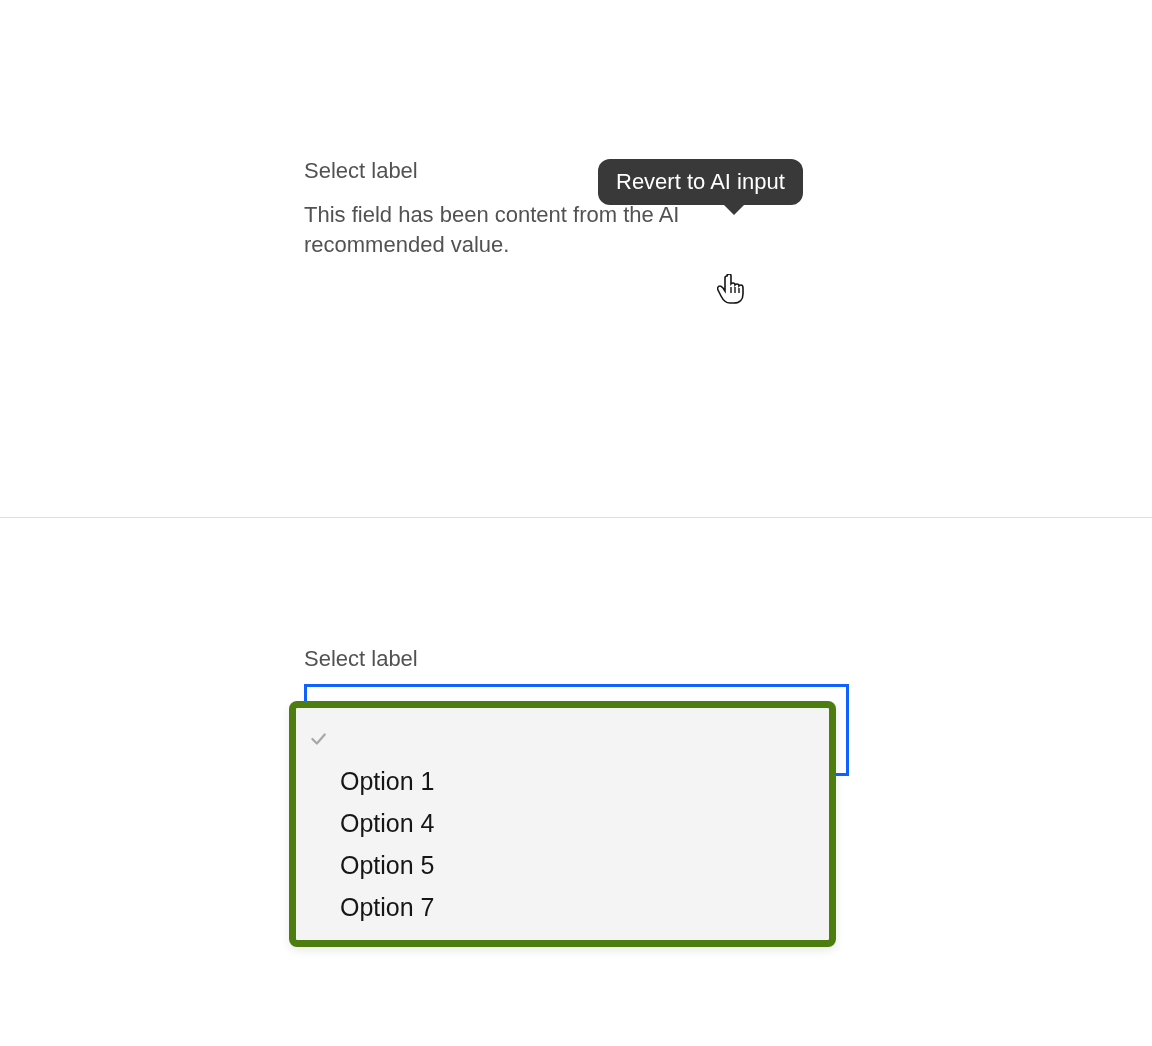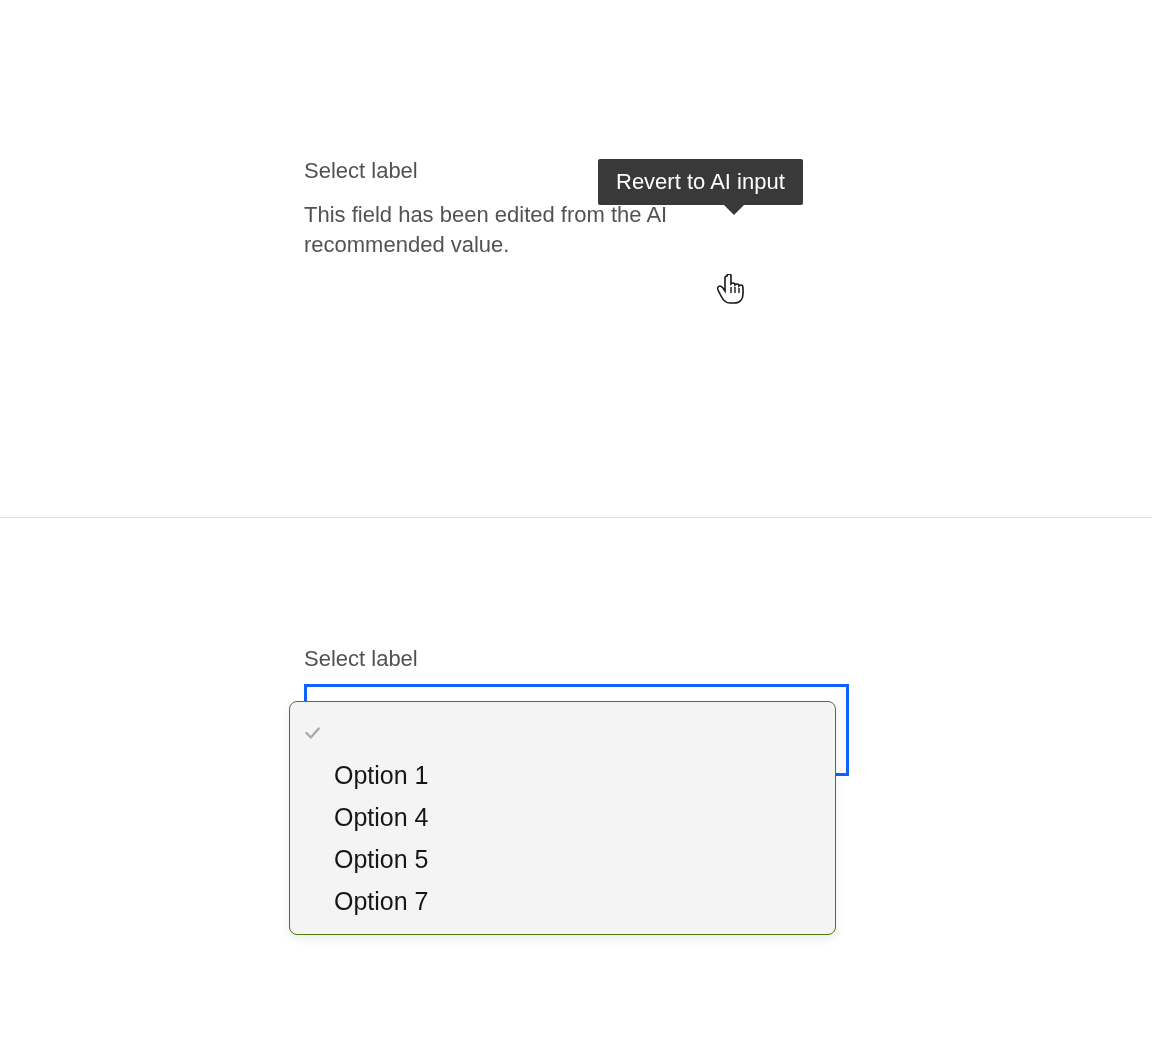--- a/index.html
+++ b/index.html
@@ -80,21 +80,21 @@
   }
 
   .tooltip {
     position: absolute;
     left: 598px;
     top: 159px;
     background: #393939;
     color: #ffffff;
     font-size: 22px;
     padding: 10px 18px;
-    border-radius: 2px;
+    border-radius: 12px;
     white-space: nowrap;
   }
   .tooltip::after {
     content: '';
     position: absolute;
     left: 126px;
     bottom: -10px;
     border-left: 10px solid transparent;
     border-right: 10px solid transparent;
     border-top: 10px solid #393939;
@@ -137,21 +137,21 @@
     background: #ffffff;
     border: 3px solid #0f62fe;
   }
 
   .dropdown {
     position: absolute;
     left: 289px;
     top: 701px;
     width: 547px;
     background: #f4f4f4;
-    border: 1px solid #4d7c0f;
+    border: 7px solid #4d7c0f;
     border-radius: 8px;
     box-shadow: 0 4px 10px rgba(0,0,0,0.08);
     padding: 10px 0 12px 0;
   }
   .dropdown .opt {
     display: flex;
     align-items: center;
     height: 42px;
     font-size: 25px;
     color: #161616;
@@ -171,21 +171,21 @@
 </style>
 </head>
 <body>
 
 <div class="section-1">
 
   <div class="field-group-1">
     <div class="label-1">Select label</div>
 
 
-    <div class="helper-1">This field has been edited from the AI recommended value.</div>
+    <div class="helper-1">This field has been content from the AI recommended value.</div>
   </div>
 
   <div class="tooltip">Revert to AI input</div>
 
   <span class="cursor">
     <svg width="28" height="30" viewBox="0 0 28 30">
       <path d="M10 2 C10 1 11 0 12 0 C13 0 14 1 14 2 L14 10 C14 10 15 9 16 9 C17 9 18 10 18 11 C18 11 19 10 20 10 C21 10 22 11 22 12 C22 12 23 11 24 11 C25 11 26 12 26 14 L26 20 C26 25 23 29 17 29 L13 29 C9 29 6 26 4 22 L1 16 C0 14 1 12 3 12 C4 12 5 13 6 14 L8 17 L8 4 C8 3 9 2 10 2 Z" fill="#ffffff" stroke="#161616" stroke-width="1.6"></path>
       <line x1="14" y1="13" x2="14" y2="19" stroke="#161616" stroke-width="1.4"></line>
       <line x1="18" y1="13" x2="18" y2="19" stroke="#161616" stroke-width="1.4"></line>
       <line x1="22" y1="14" x2="22" y2="19" stroke="#161616" stroke-width="1.4"></line>

